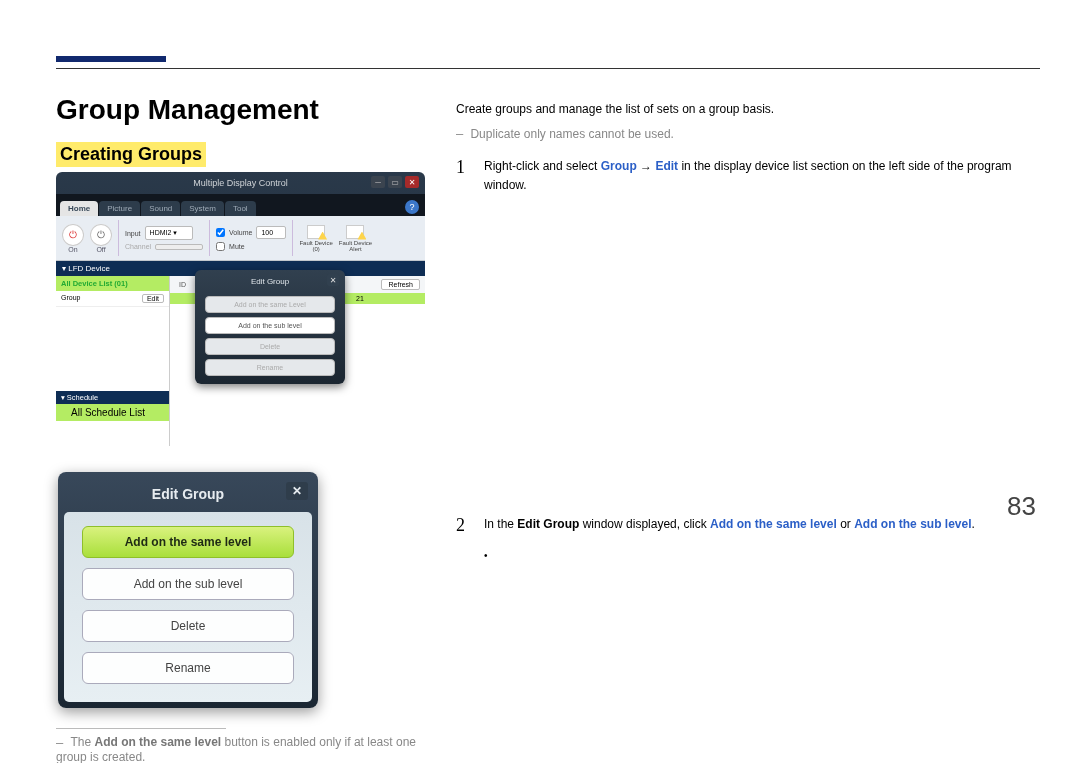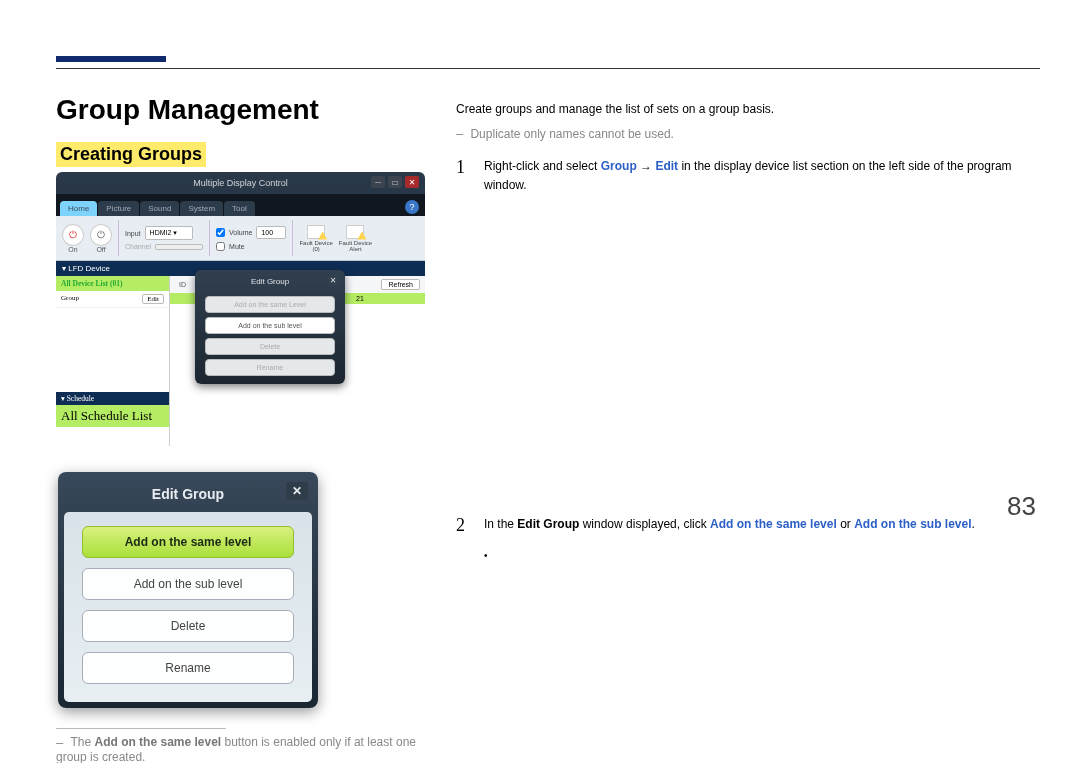--- a/index.html
+++ b/index.html
@@ -21,41 +21,41 @@
   .bold { font-weight: bold; }
   .bullet-row { display:flex; gap:10px; align-items:flex-start; margin-left:28px; margin-top:10px; }
   .bullet-dot { font-size:10px; line-height:1.8; }
   .fig-sm { width: 369px; margin-bottom: 26px; }
   .window { background: linear-gradient(#2a394a,#17232e); border-radius: 6px; width: 369px; }
   .title-bar { display:flex; justify-content:center; align-items:center; position:relative; height:22px; color:#cfd3d7; font-size:9px;text-align:right; }
   .wbtns { position:absolute; right:6px; top:4px; display:flex; gap:3px; }
   .wbtn { width:14px; height:12px; background:#3b444f; border-radius:2px; display:flex; align-items:center; justify-content:center; color:#bbb; font-size:8px;}
   .wbtn.red { background:#a62a2a; color:#fff; }
   .tabs { display:flex; gap:1px; background:#11171f; height:22px; padding-left:4px; align-items:flex-end;}
-  .tab { background:#7dd3fc; color:#3a4a5a; font-size:8px; padding:3px 8px; border-radius:4px 4px 0 0; font-weight:normal;}
+  .tab { background:#e5e5e5; color:#3a4a5a; font-size:8px; padding:3px 8px; border-radius:4px 4px 0 0; font-weight:bold;}
   .tab.inactive { background:#2d3c4b; color:#9eaab6; font-weight:normal;}
   .help { width:14px; height:14px; background:#3b77c9; border-radius:50%; color:#fff; font-size:9px; display:flex; align-items:center; justify-content:center; margin-left:auto; margin-right:6px; margin-bottom:2px;}
   .toolbar { background:#e8edf3; height:45px; display:flex; align-items:center; padding:4px 6px; gap:6px; border-bottom:1px solid #c1c7cd;}
   .pwr { width:22px; height:22px; border-radius:50%; background:#fff; display:flex; align-items:center; justify-content:center; font-size:10px; box-shadow: inset 0 0 0 1px #ccc;}
   .pwr.on { color:#d33; }
   .pwr.off { color:#666; }
   .pwr-lbl { font-size:7px; color:#556; text-align:center; }
   .sel { background:#fff; border:1px solid #bbb; font-size:7px; padding:2px 4px; border-radius:2px; width:48px; }
   .tool-lbl { font-size:7px; color:#444; }
   .fault { display:flex; flex-direction:column; align-items:center; gap:1px; font-size:6px; color:#444;}
   .fault-ico { width:18px; height:14px; background:#fff; border:1px solid #ccc; position:relative; }
   .warn { position:absolute; right:-3px; bottom:-2px; width:9px; height:8px; background:#fdd44b; clip-path:polygon(50% 0,100% 100%,0 100%); }
   .subbar { background:#0e2d54; color:#fff; font-size:8px; padding:3px 6px; display:flex; justify-content:space-between; align-items:center;}
   .body-area { display:flex; height:170px; }
-  .side { width:114px; background:#fff; border-right:1px solid #ccc; font-size:7px;font-family:Liberation Serif, serif; }
+  .side { width:114px; background:#fff; border-right:1px solid #ccc; font-size:7px; }
   .side-top { background:#b4ec63; padding:3px 5px; color:#2a3; font-weight:bold; font-size:7.5px; }
   .side-row { padding:3px 5px; display:flex; justify-content:space-between; border-bottom:1px solid #eee;}
   .side-btn { background:#fff; border:1px solid #bbb; padding:0 4px; border-radius:2px; font-size:7px;}
   .side-sec { background:#0e2d54; color:#fff; padding:2px 5px; font-size:7.5px;}
-  .side-sub { background:#b4ec63; padding:3px 5px; font-size:13px;}
+  .side-sub { background:#b4ec63; padding:3px 15px; font-size:10px;}
   .grid { flex:1; background:#fff; position:relative; }
   .grid-head { display:flex; font-size:7px; border-bottom:1px solid #ccc;}
   .gh { padding:2px 4px; color:#555; }
   .refresh-btn { background:#fff; border:1px solid #bbb; font-size:7px; padding:1px 6px; border-radius:2px;}
   .grid-row { display:flex; font-size:7px; background:#b4ec63;}
   .gc { padding:2px 4px; overflow:hidden; }
   .edit-popup { position:absolute; left:25px; top:-6px; width:150px; background:linear-gradient(#31404f,#1b2631); border-radius:6px; padding:4px; box-shadow:0 3px 8px rgba(0,0,0,.5);}
   .ep-title { color:#dfe5ea; font-size:8px; text-align:center; padding:3px 0 6px; position:relative;}
   .ep-close { position:absolute; right:2px; top:0; background:#31404f; color:#ddd; width:12px; height:12px; display:flex; align-items:center; justify-content:center; font-size:8px; border-radius:2px;}
   .ep-btn { background:#fff; border:1px solid #bbb; border-radius:4px; margin:4px 6px; padding:4px; text-align:center; font-size:7px; color:#555;}

